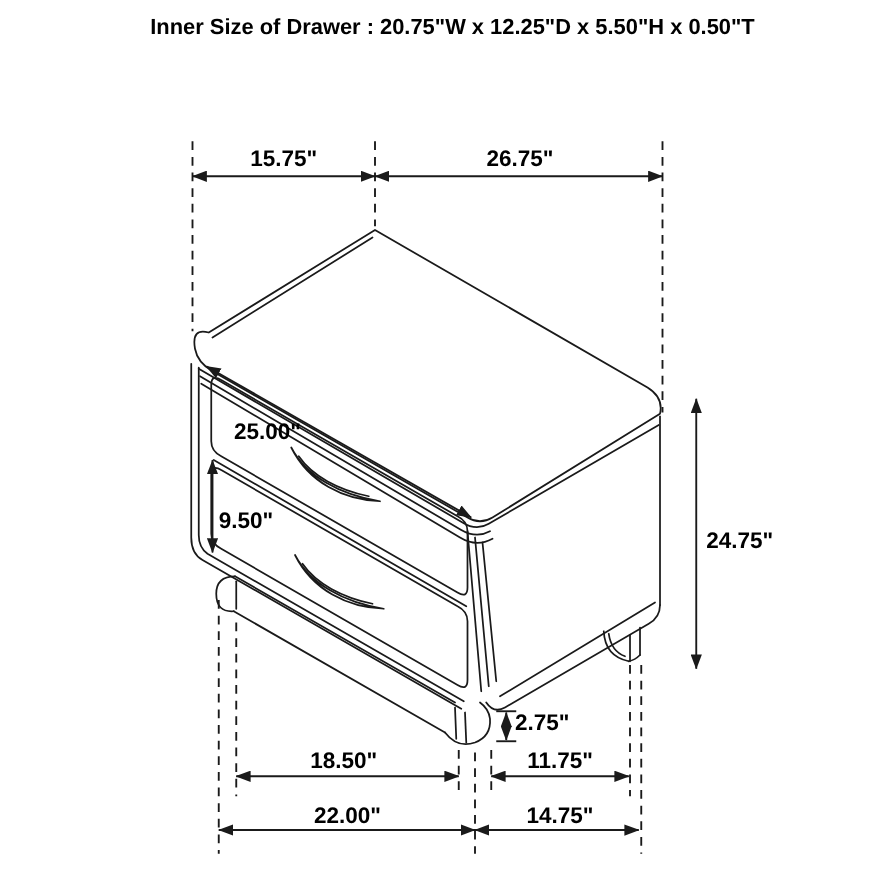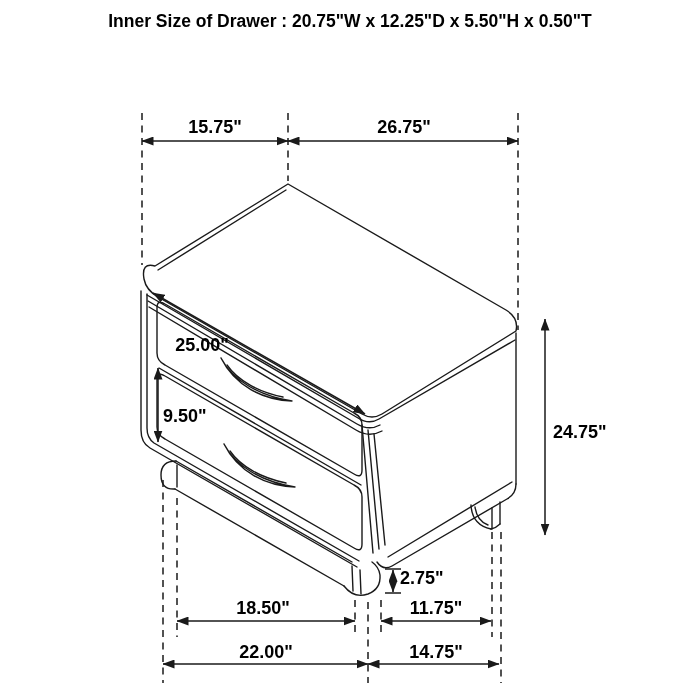--- a/index.html
+++ b/index.html
@@ -6,20 +6,21 @@
     margin: 0;
     padding: 0;
     background: #ffffff;
   }
   .canvas {
     position: relative;
     width: 668px;
     height: 700px;
     background: #ffffff;
     font-family: "Liberation Sans", sans-serif;
+    padding-left: 12px;
   }
   svg { display: block; }
   .furn {
     stroke: #1a1a1a;
     stroke-width: 1.4;
     fill: none;
     stroke-linecap: round;
     stroke-linejoin: round;
   }
   .ext {

